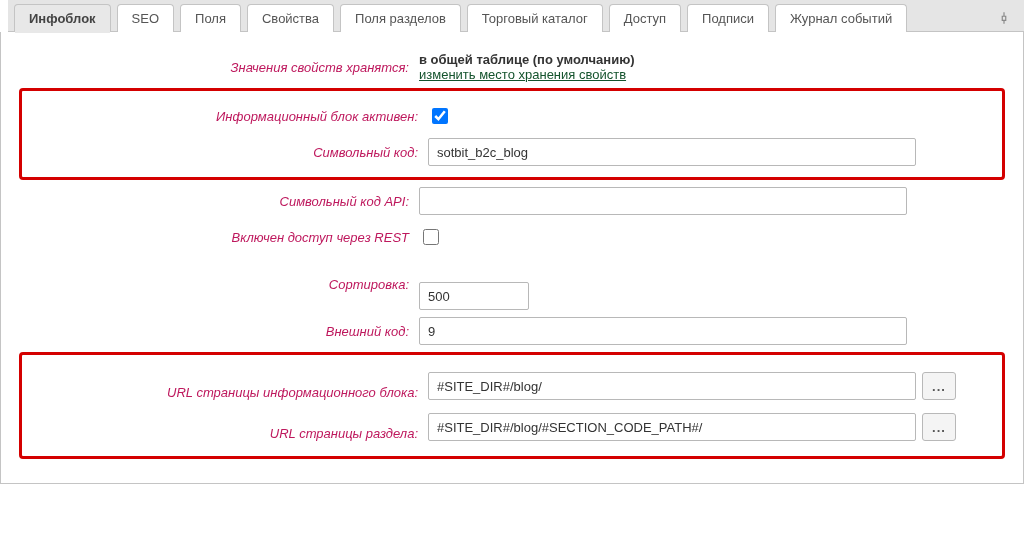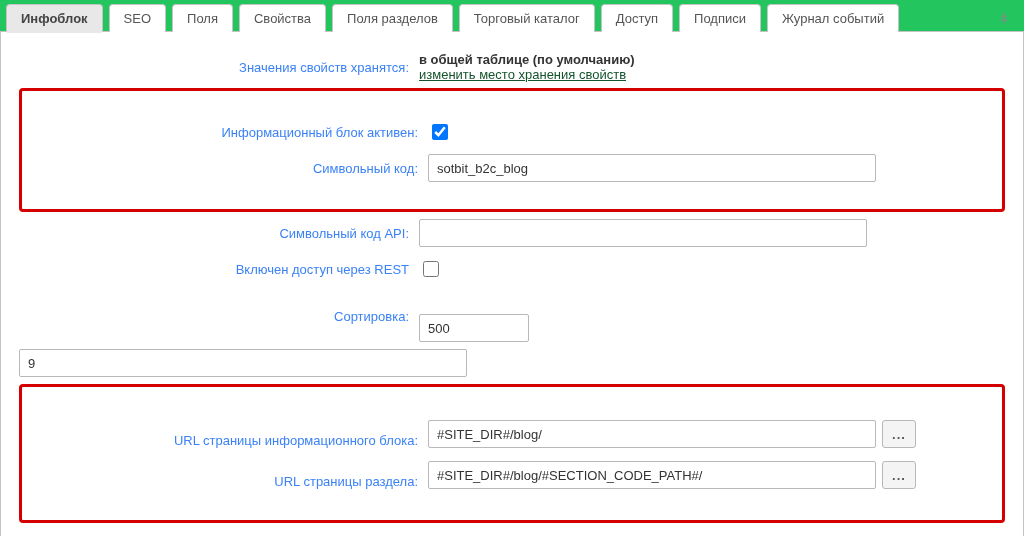--- a/index.html
+++ b/index.html
@@ -7,25 +7,26 @@
     margin: 0;
     font-family: Arial, Helvetica, sans-serif;
     font-size: 13px;
     color: #333;
     background: #fff;
   }
   .wrap { width: 1024px; }
   .tabs {
     display: flex;
     align-items: stretch;
-    background: #22c55e;
+    background: #e5e5e5;
     border-bottom: 1px solid #c4c4c4;
     padding: 0 6px;
     height: 32px;
     gap: 6px;
+    margin-left: 8px;
   }
   .tab {
     display: flex;
     align-items: center;
     padding: 0 14px;
     background: #fff;
     border: 1px solid #c4c4c4;
     border-bottom: none;
     border-radius: 4px 4px 0 0;
     color: #555;
@@ -65,41 +66,42 @@
   .row {
     display: flex;
     align-items: center;
     min-height: 30px;
     margin: 6px 0;
   }
   .row .label {
     width: 400px;
     text-align: right;
     padding-right: 10px;
-    color: #3b82f6;
+    color: #be185d;
+    font-style: italic;
   }
   .row .field {
     flex: 0 0 440px;
     display: flex;
     align-items: center;
     gap: 6px;
   }
   .static-text { color: #333; font-weight: bold; }
   .link { color: #14532d; text-decoration: underline; cursor: pointer; }
   input[type="text"] {
     height: 28px;
     border: 1px solid #b8b8b8;
     border-radius: 2px;
     padding: 0 8px;
     font-family: inherit;
     font-size: 13px;
     color: #333;
     background: #fff;
   }
-  input.wide { width: 448px; }
+  input.wide { width: 488px; }
   input.short { width: 110px; margin-top: 24px; }
   input[type="checkbox"] {
     width: 16px; height: 16px;
   }
   .bold { font-weight: bold; }
   .ellipsis-btn {
     width: 34px;
     height: 28px;
     border: 1px solid #b8b8b8;
     border-radius: 3px;
@@ -108,21 +110,21 @@
     align-items: center;
     justify-content: center;
     cursor: pointer;
     font-weight: bold;
     color: #555;
     letter-spacing: 1px;
   }
   .hl-box {
     border: 3px solid #d40000;
     border-radius: 4px;
-    padding: 20px 6px;
+    padding: 4px 6px;
     margin: 6px 0;
   }
   .stack .row { margin: 11px 0; align-items: flex-end; }
 </style>
 </head>
 <body>
 
 <div class="wrap">
   <div class="tabs">
     <div class="tab active">Инфоблок</div>
@@ -185,20 +187,21 @@
 
 
     <div class="row">
       <div class="label">Сортировка:</div>
       <div class="field">
         <input type="text" class="short" value="500" style="">
       </div>
     </div>
 
     <div class="row">
+      <div class="label">Внешний код:</div>
       <div class="field">
         <input type="text" class="wide" value="9" style="">
       </div>
     </div>
 
     <div class="hl-box stack">
       <div class="row">
         <div class="label">URL страницы информационного блока:</div>
         <div class="field">
           <input type="text" class="wide" value="#SITE_DIR#/blog/" style="">

